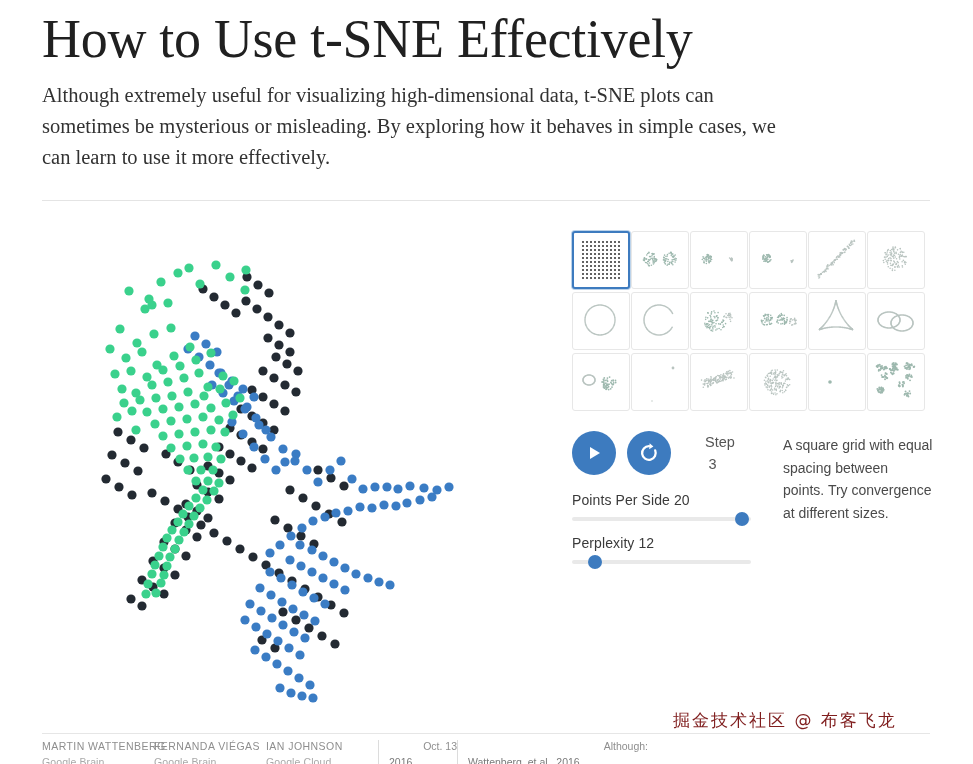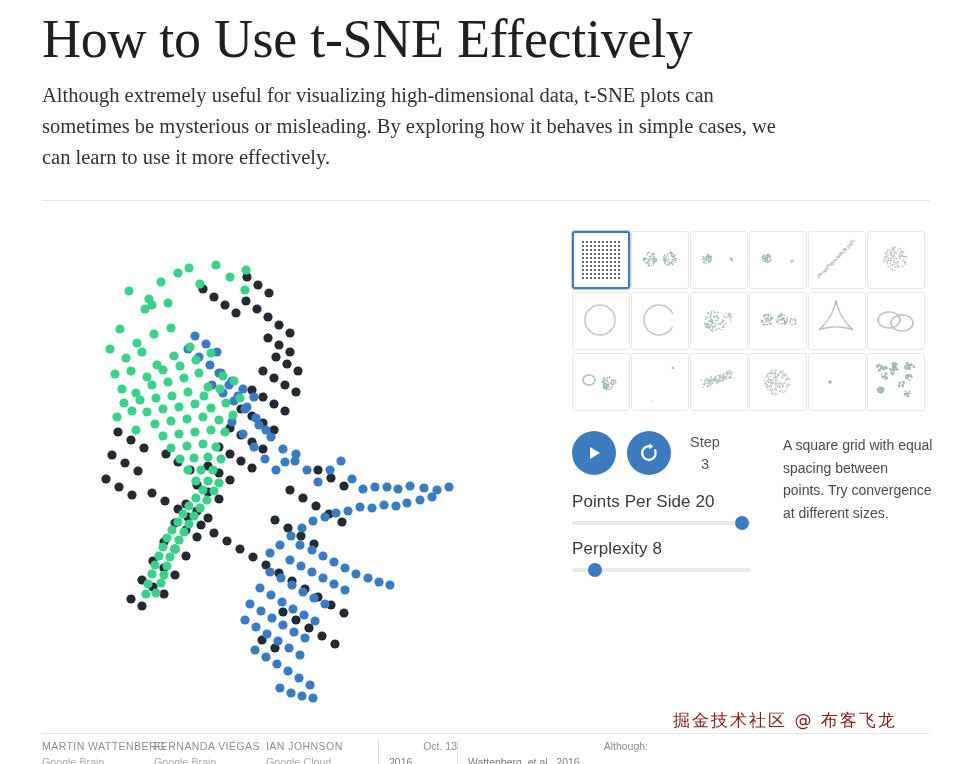--- a/index.html
+++ b/index.html
@@ -114,26 +114,26 @@
     align-items: center;
     justify-content: center;
   }
   .step-box {
     margin-left: 8px;
     text-align: center;
     font-size: 14.5px;
     color: #555;
     line-height: 1.55;
   }
-  .step-label { display: block; }
+  .step-label { display: block; margin-left: 15px; }
   .step-value { display: block; }
 
   .slider-group { margin-top: 14px; }
   .slider-label {
-    font-size: 17px;
+    font-size: 14px;
     color: #3a3a3a;
     margin-bottom: 9px;
     letter-spacing: 0.1px;
   }
   .slider-track {
     position: relative;
     width: 179px;
     height: 4px;
     background: #e9e9e9;
     border-radius: 2px;
@@ -2432,21 +2432,21 @@
   </div>
 
   <div id="slider-container">
       <div class="slider-group">
         <div class="slider-label">Points Per Side 20</div>
         <div class="slider-track">
           <div class="slider-thumb" style="left: 95%;"></div>
         </div>
       </div>
       <div class="slider-group">
-        <div class="slider-label">Perplexity 8</div>
+        <div class="slider-label">Perplexity 12</div>
         <div class="slider-track">
           <div class="slider-thumb" style="left: 13%;"></div>
         </div>
       </div>
     </div>
 </div>
 
 <div class="description">A square grid with equal spacing between points. Try convergence at different sizes.</div>
 
 <div class="footer-rule"></div>

